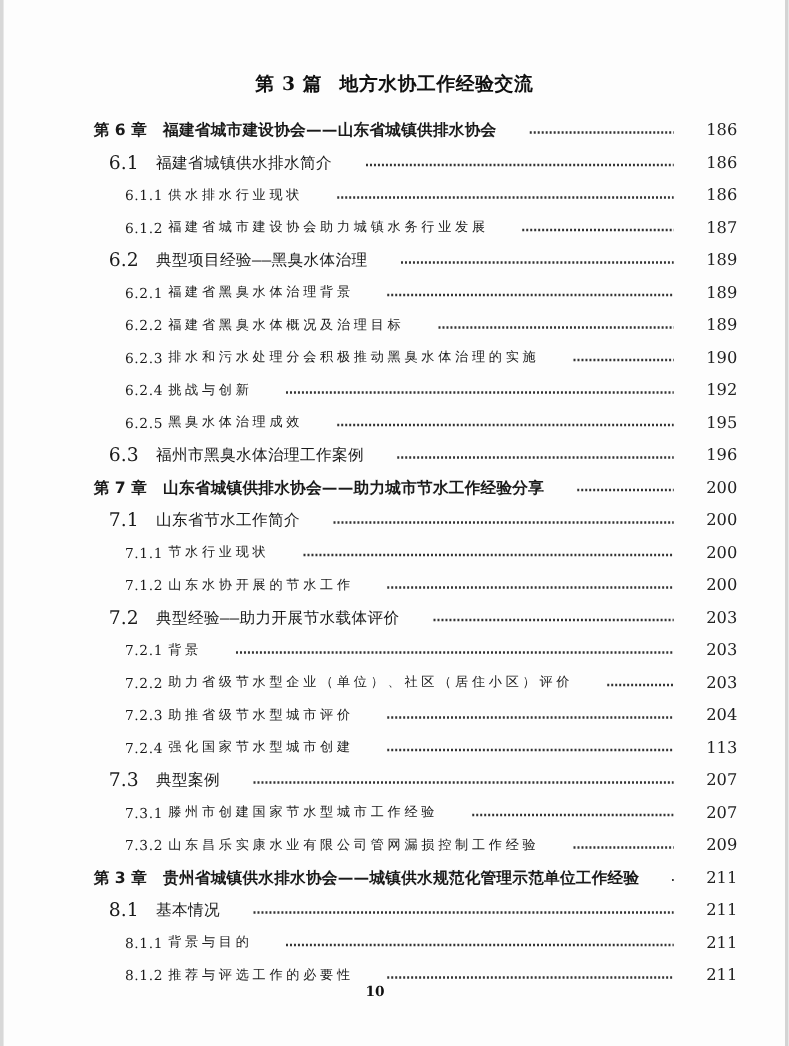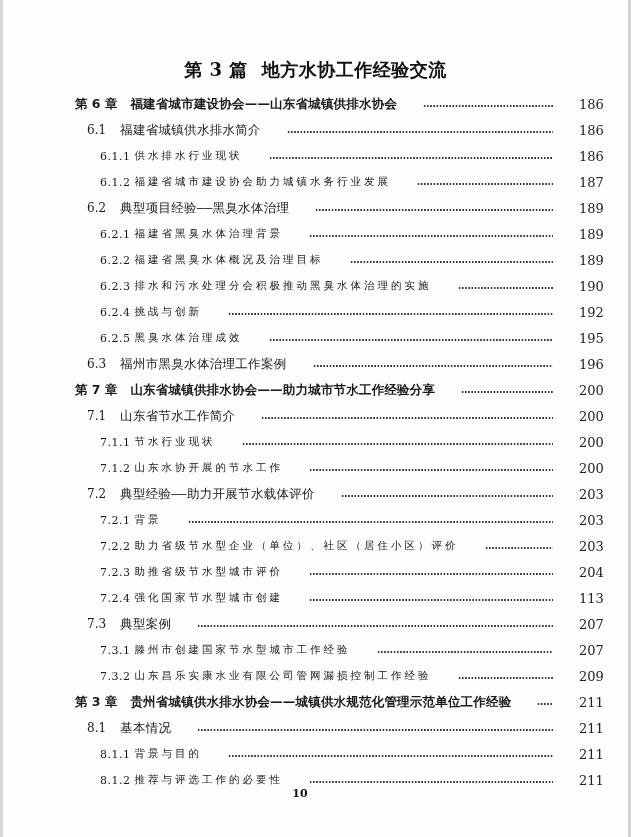--- a/index.html
+++ b/index.html
@@ -32,38 +32,38 @@
     left: 3px; top: 0;
     width: 625px; height: 837px;
     background: #fdfdfd;
   }
   .part-title {
     position: absolute;
     top: 58px;
     left: 0;
     width: 631px;
     text-align: center;
-    font-size: 18px;
+    font-size: 15px;
     font-weight: bold;
     font-family: "DejaVu Serif", serif;
     letter-spacing: 0.5px;
     color: #111;
   }
   .part-title .num { margin-right: 14px; }
   .toc {
     position: absolute;
     left: 0; top: 0;
     width: 631px;
   }
   .row {
     position: absolute;
     height: 20px;
     display: flex;
     align-items: center;
-    right: 28px;
+    right: 42px;
     white-space: nowrap;
     gap: 20px;
   }
   .row .label {
     flex: 0 0 auto;
     display: flex;
     align-items: center;
   }
   .row .num-label {
     display: inline-block;
@@ -97,21 +97,21 @@
   .row.chapter .text {
     font-family: "DejaVu Sans", sans-serif;
     font-weight: bold;
     font-size: 12.5px;
     letter-spacing: 0.2px;
   }
   
   .row.section { left: 87px; }
   .row.section .num-label {
     font-family: "DejaVu Serif", serif;
-    font-size: 12px;
+    font-size: 15px;
     margin-right: 14px;
     text-align: center;
   }
   .row.section .text {
     font-family: Liberation Mono, monospace;
     font-size: 12.5px;
     letter-spacing: 0.3px;
   }
   
   .row.subsection { left: 100px; }

